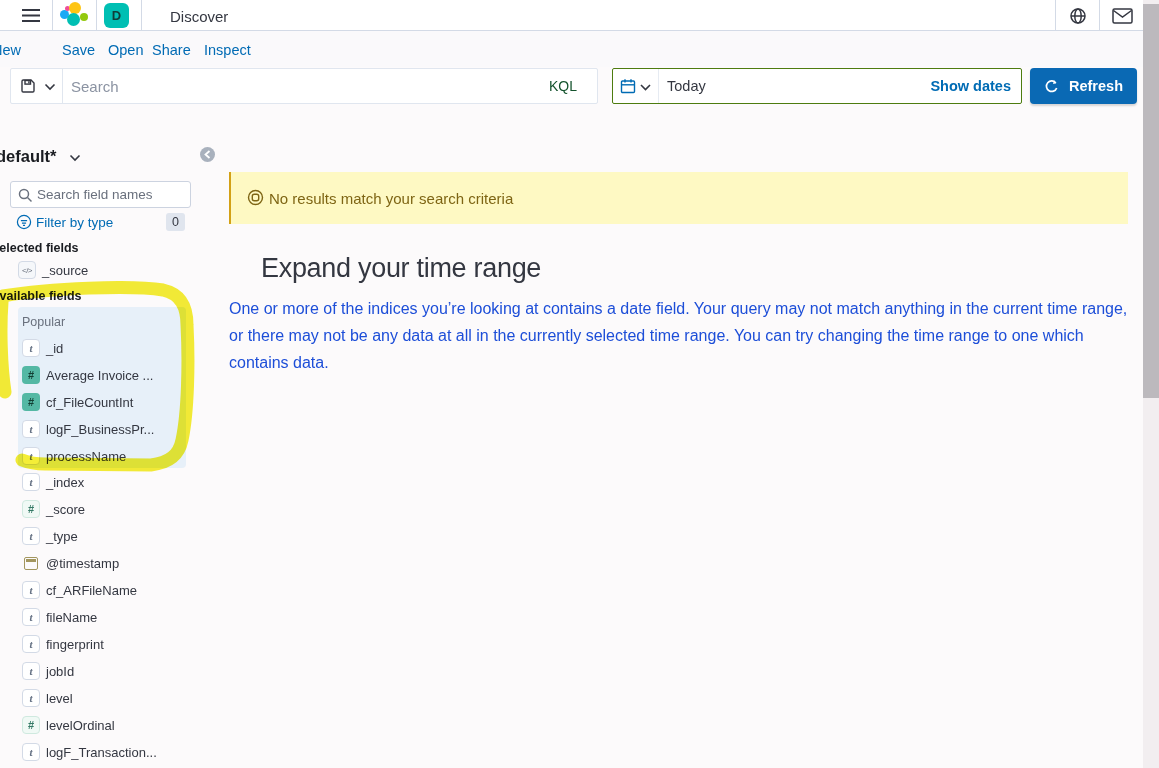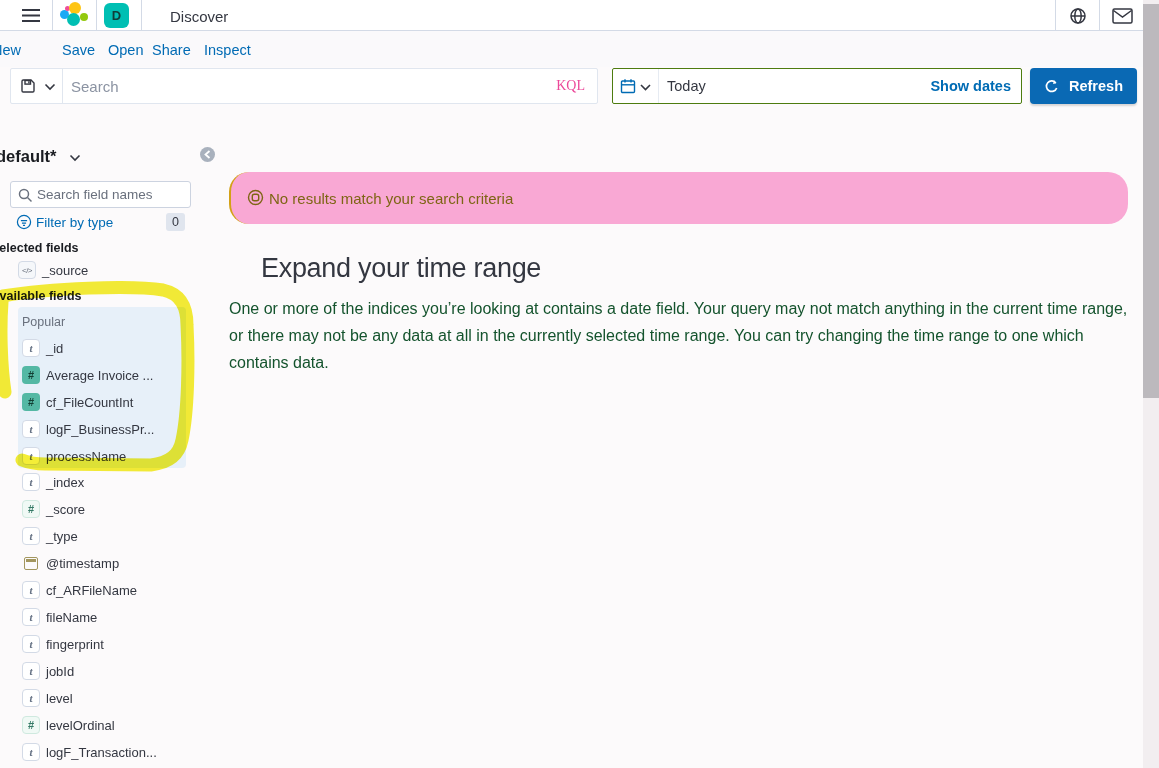--- a/index.html
+++ b/index.html
@@ -30,21 +30,21 @@
   .nav-link:nth-of-type(2){ left:62px; }
   .nav-link:nth-of-type(3){ left:108px; }
   .nav-link:nth-of-type(4){ left:152px; }
   .nav-link:nth-of-type(5){ left:204px; }
 
   
   .query-box { position:absolute; left:10px; top:68px; width:588px; height:36px; background:#fff; border:1px solid #e0e6ef; border-radius:2px;padding-left:27px; }
   .save-addon { position:absolute; left:0; top:0; width:52px; height:34px; border-right:1px solid #e0e6ef; cursor:pointer; }
   .query-input { position:absolute; left:60px; top:0; width:430px; height:34px; border:none; outline:none; background:transparent; font-family:inherit; font-size:15px; color:#343741; }
   .query-input::placeholder { color:#8b93a2; }
-  .kql-label { position:absolute; right:12px; top:9px; font-size:14px; color:#ec4899; cursor:pointer;font-family:Liberation Serif, serif; }
+  .kql-label { position:absolute; right:20px; top:9px; font-size:14px; color:#14532d; cursor:pointer; }
   .date-box { position:absolute; left:612px; top:68px; width:410px; height:36px; background:#fff; border:1px solid #4d7c0f; border-radius:2px; }
   .date-addon { position:absolute; left:0; top:0; width:46px; height:34px; border-right:1px solid #e6ebf2; cursor:pointer; }
   .date-value { position:absolute; left:54px; top:9px; font-size:14.5px; color:#343741; cursor:pointer; }
   .show-dates { position:absolute; right:10px; top:9px; font-size:14.5px; color:#006bb4; cursor:pointer;font-weight:bold; }
   .refresh-btn { position:absolute; left:1030px; top:68px; width:107px; height:36px; background:#0a69b4; border:none; border-radius:4px; color:#fff; font-family:inherit; font-size:14.5px; font-weight:bold; cursor:pointer; display:flex; align-items:center; justify-content:center; gap:10px; box-shadow:0 2px 2px rgba(0,0,0,.15); }
 
   
   .filter-row { position:absolute; left:0; top:104px; width:1143px; height:33px; }
   .filter-dash { position:absolute; left:36px; top:15px; width:11px; height:2px; background:#aab2c0; }
   .add-filter { position:absolute; left:58px; top:8px; font-size:13.5px; color:#006bb4; cursor:pointer; }
@@ -66,24 +66,24 @@
   .badge { width:18px; height:18px; border-radius:4px; display:flex; align-items:center; justify-content:center; font-size:11px; flex:0 0 18px; }
   .badge.string { background:#fff; border:1px solid #d3dae6; color:#647083; font-style:italic; font-weight:bold; font-family:"Liberation Serif","DejaVu Serif",serif; }
   .badge.number_popular { background:#54b8a4; color:#123f33; font-weight:bold; }
   .badge.number { background:#f0f9f5; border:1px solid #cfe9df; color:#357a66; font-weight:bold; }
   .badge.source { background:#f5f7fa; border:1px solid #d3dae6; color:#69707d; font-size:8px; letter-spacing:-0.5px; }
   .badge.date { background:transparent; }
   .cal { position:relative; width:14px; height:13px; border:1.5px solid #a3965e; border-radius:2px; display:block; }
   .cal::before { content:""; position:absolute; left:1px; right:1px; top:1.5px; height:2.5px; background:#a3965e; }
 
   
-  .callout { position:absolute; left:229px; top:172px; width:899px; height:52px; background:#f9a8d4; border-left:2px solid #d3a116;border-radius:20px; }
+  .callout { position:absolute; left:229px; top:172px; width:899px; height:52px; background:#fef9c3; border-left:2px solid #d3a116; }
   .callout-text { position:absolute; left:38px; top:18px; font-size:15px; color:#7e6514; }
   .main-title { position:absolute; left:229px; top:253px; font-size:27px; font-weight:normal; color:#343741; letter-spacing:-0.3px;margin-left:32px; }
-  .main-desc { position:absolute; left:229px; top:295px; width:902px; font-size:16px; line-height:27px; color:#14532d; }
+  .main-desc { position:absolute; left:229px; top:295px; width:902px; font-size:16px; line-height:27px; color:#1d4ed8; }
 
   
   .scroll-track { position:absolute; left:1143px; top:0; width:16px; height:768px; background:#f2eef0; }
   .scroll-thumb { position:absolute; left:0; top:4px; width:16px; height:394px; background:#bcb9bd; cursor:pointer; }
 
   
   .highlighter { position:absolute; left:0; top:280px; width:212px; height:212px; mix-blend-mode:multiply; opacity:.85; pointer-events:none; z-index:40; }
 
   svg.icon { display:block; }
 </style>

